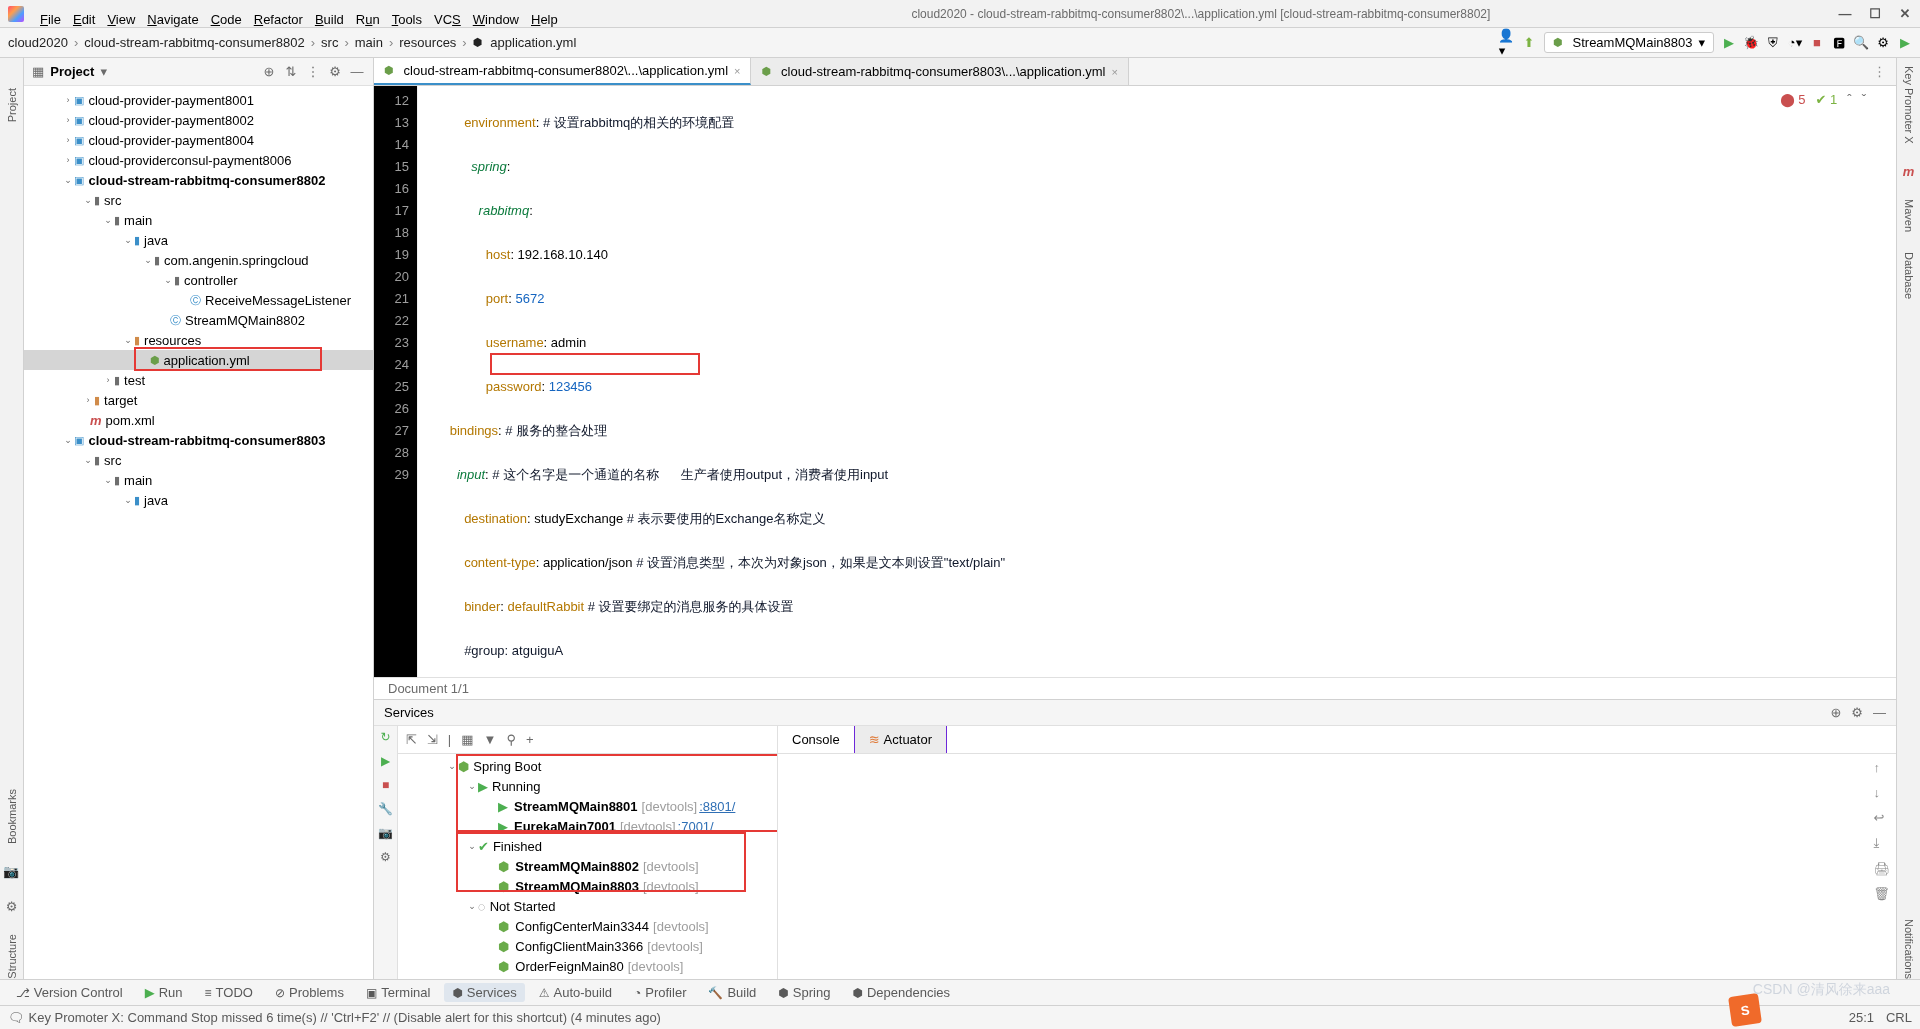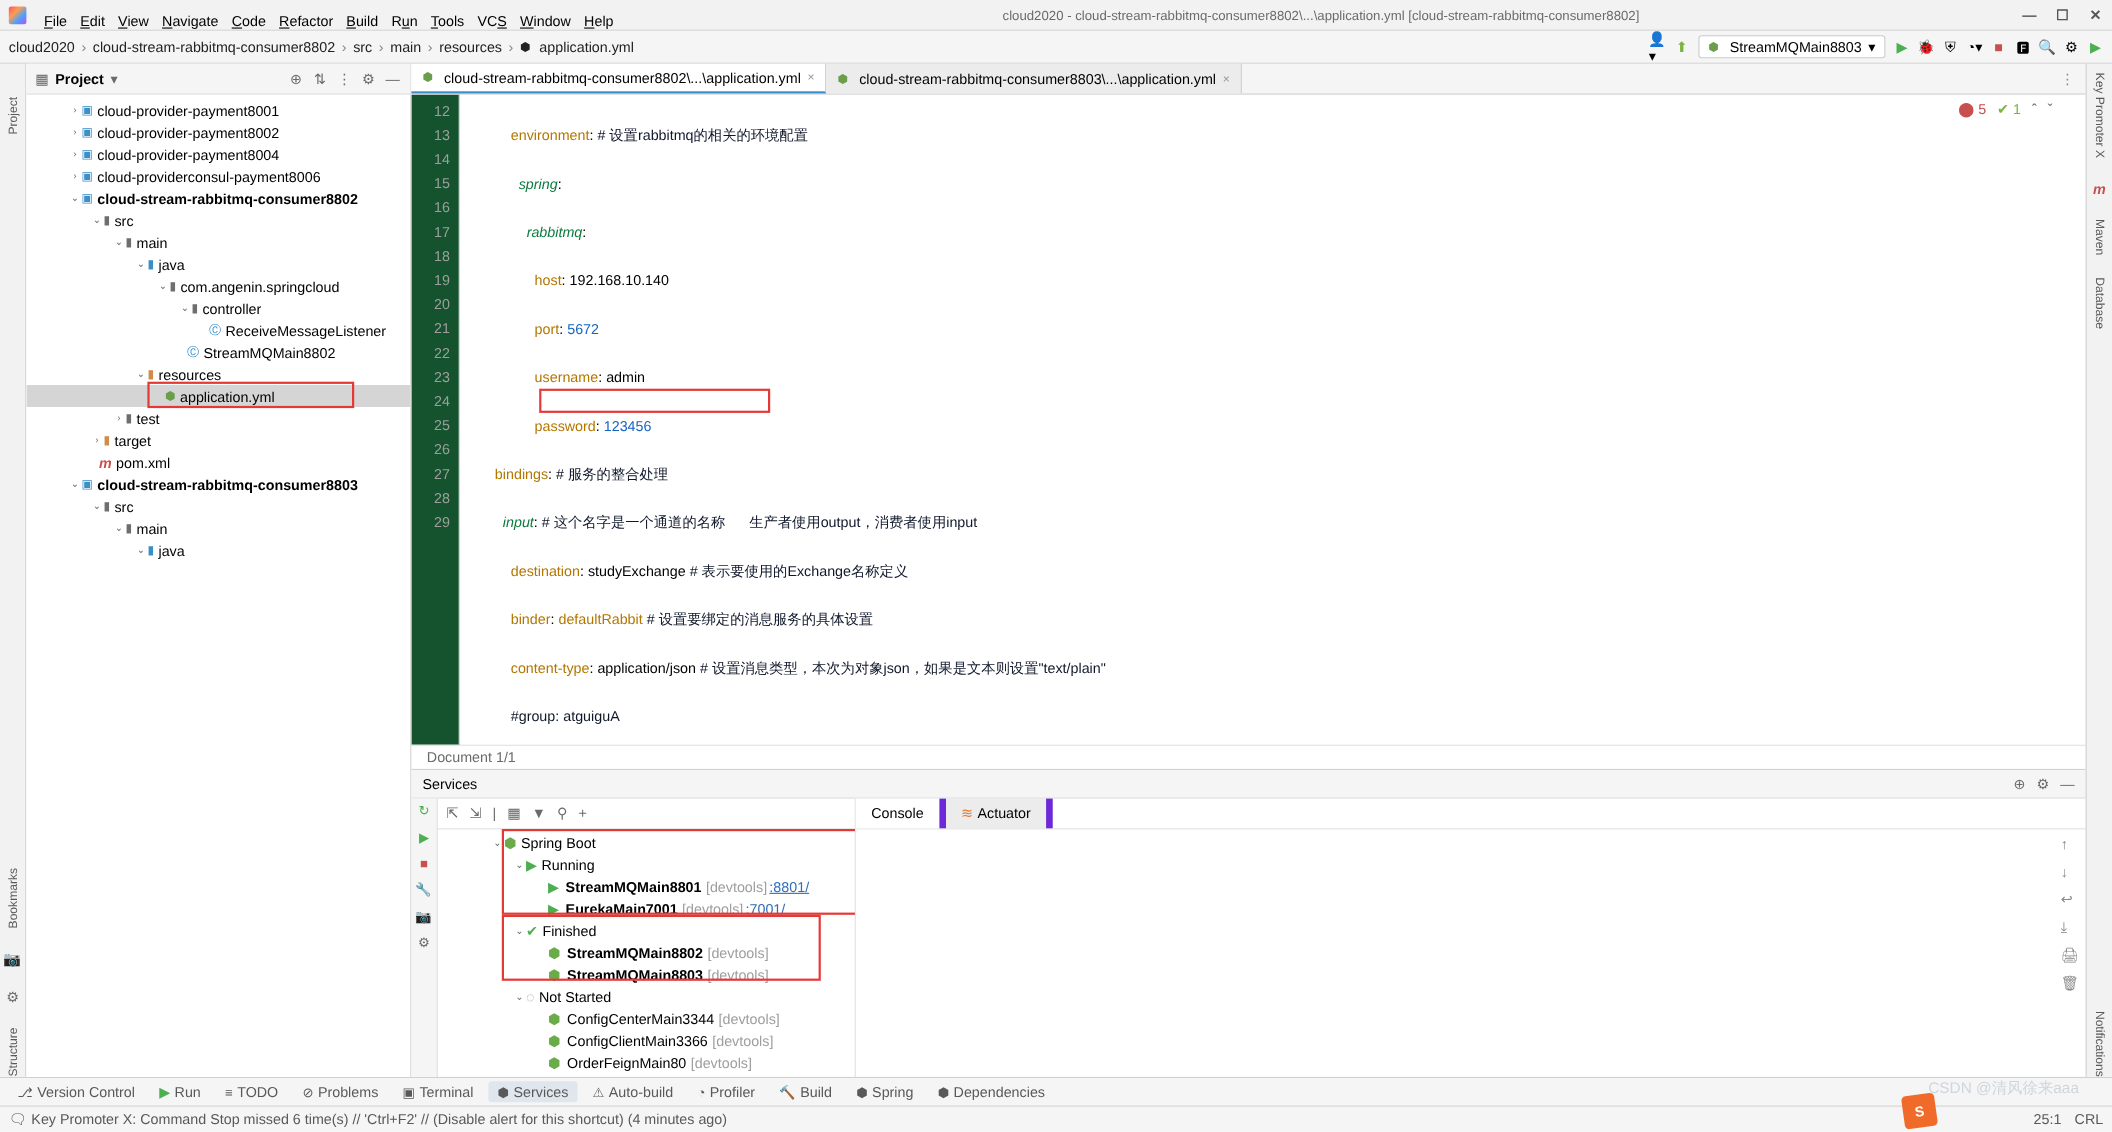--- a/index.html
+++ b/index.html
@@ -40,21 +40,21 @@
 .res-icon { color:#d08b4a; margin-right:4px; font-size:11px; }
 .file-y { color:#6b9e4a; margin-right:4px; font-size:11px; }
 .cls-icon { color:#3b8fc9; margin-right:4px; font-size:11px; }
 .editor-col { flex:1; display:flex; flex-direction:column; min-width:0; }
 .tabs { height:28px; display:flex; align-items:stretch; border-bottom:1px solid #d1d1d1; background:#f5f5f5; }
 .tab { display:flex; align-items:center; padding:0 10px; border-right:1px solid #d1d1d1; gap:6px; background:#ececec; cursor:default; }
 .tab.active { background:#fff; border-bottom:2px solid #3b8fc9; }
 .tab .close { color:#999; font-size:11px; }
 .tabs .more { margin-left:auto; padding:0 10px; display:flex; align-items:center; color:#888; }
 .editor { flex:1; display:flex; overflow:hidden; font-family:Consolas,Menlo,monospace; font-size:13px; position:relative; }
-.gutter { width:44px; background:#14532d; text-align:right; color:#9e9e9e; padding:4px 8px 4px 0; border-right:1px solid #f0f0f0; user-select:none; }
+.gutter { width:44px; background:#000000; text-align:right; color:#9e9e9e; padding:4px 8px 4px 0; border-right:1px solid #f0f0f0; user-select:none; }
 .gutter div { height:22px; line-height:22px; }
 .code { flex:1; padding:4px 0 4px 10px; overflow:auto; white-space:pre; line-height:22px; position:relative; }
 .code .line { height:22px; }
 .kw { color:#b37700;text-align:right; } 
 .kw2 { color:#0b7a3c; font-style:italic; }
 .cmt { color:#0f172a; }
 .num { color:#1565c0; }
 .hl-red { border:2px solid #e53935; position:absolute; pointer-events:none; }
 .inspect { position:absolute; top:6px; right:30px; display:flex; gap:10px; align-items:center; font-size:12px; color:#6b6b6b; }
 .inspect .err { color:#c94f4f; }
@@ -70,21 +70,21 @@
 .svcs-left-bar .stop{color:#c94f4f;}
 .svcs-toolbar { height:28px; border-bottom:1px solid #e0e0e0; display:flex; align-items:center; padding:0 8px; gap:10px; color:#6b6b6b; }
 .svcs-tree-wrap{ width:380px; border-right:1px solid #e0e0e0; display:flex; flex-direction:column; }
 .svcs-tree { flex:1; overflow:auto; padding:2px 0; position:relative; }
 .svcs-row { display:flex; align-items:center; height:20px; white-space:nowrap; }
 .svcs-row .name { font-weight:600; }
 .svcs-row .dim { color:#9e9e9e; font-weight:400; margin-left:4px;}
 .svcs-row .link { color:#2f6fb5; text-decoration:underline; margin-left:2px;}
 .svcs-console { flex:1; display:flex; flex-direction:column; }
 .svcs-tabs { height:28px; display:flex; border-bottom:1px solid #e0e0e0; }
-.svcs-tabs .stab { padding:0 14px; display:flex; align-items:center; border-right:6px solid #6d28d9; background:#ececec;text-align:center; }
+.svcs-tabs .stab { padding:0 14px; display:flex; align-items:center; border-right:1px solid #6d28d9; background:#ececec;text-align:center; }
 .svcs-tabs .stab.active { background:#fff; }
 .toolwindows { height:26px; border-top:1px solid #d1d1d1; display:flex; align-items:center; background:#f5f5f5; padding:0 8px; gap:6px; }
 .toolwindows .tw { padding:2px 8px; display:flex; align-items:center; gap:4px; color:#595959; font-size:12px; cursor:default; }
 .toolwindows .tw.active { background:#dfe6ee; border-radius:3px; }
 .status { height:24px; border-top:1px solid #d1d1d1; display:flex; align-items:center; padding:0 8px; background:#f5f5f5; font-size:12px; color:#595959; }
 .status .fill{flex:1;}
 .status .seg{margin-left:12px;}
 .watermark{position:absolute;right:30px;bottom:30px;font-size:14px;color:#c0c8d4;font-weight:500;opacity:.7;pointer-events:none;}
 .badge-orange{position:absolute;right:160px;bottom:4px;width:30px;height:30px;background:#f06a2a;border-radius:4px;color:#fff;display:flex;align-items:center;justify-content:center;font-weight:bold;transform:rotate(-8deg);}
 </style>
@@ -316,22 +316,22 @@
 <div class="line">          <span class="kw">environment</span>: <span class="cmt"># 设置rabbitmq的相关的环境配置</span></div>
 <div class="line">            <span class="kw2">spring</span>:</div>
 <div class="line">              <span class="kw2">rabbitmq</span>:</div>
 <div class="line">                <span class="kw">host</span>: <span>192.168.10.140</span></div>
 <div class="line">                <span class="kw">port</span>: <span class="num">5672</span></div>
 <div class="line">                <span class="kw">username</span>: <span>admin</span></div>
 <div class="line">                <span class="kw">password</span>: <span class="num">123456</span></div>
 <div class="line">      <span class="kw">bindings</span>: <span class="cmt"># 服务的整合处理</span></div>
 <div class="line">        <span class="kw2">input</span>: <span class="cmt"># 这个名字是一个通道的名称      生产者使用output，消费者使用input</span></div>
 <div class="line">          <span class="kw">destination</span>: <span>studyExchange</span> <span class="cmt"># 表示要使用的Exchange名称定义</span></div>
+<div class="line">          <span class="kw">content-type</span>: <span>application/json</span> <span class="cmt"># 设置消息类型，本次为对象json，如果是文本则设置"text/plain"</span></div>
 <div class="line">          <span class="kw">binder</span>: <span class="kw">defaultRabbit</span> <span class="cmt"># 设置要绑定的消息服务的具体设置</span></div>
-<div class="line">          <span class="kw">content-type</span>: <span>application/json</span> <span class="cmt"># 设置消息类型，本次为对象json，如果是文本则设置"text/plain"</span></div>
 <div class="line">          <span class="cmt">#group: atguiguA</span></div>
 
 
 
 
 
         <div class="hl-red" style="left:72px;top:267px;width:210px;height:22px;"></div>
       </div>
       <div class="inspect">
         <span class="err">⬤ <span>5</span></span>

